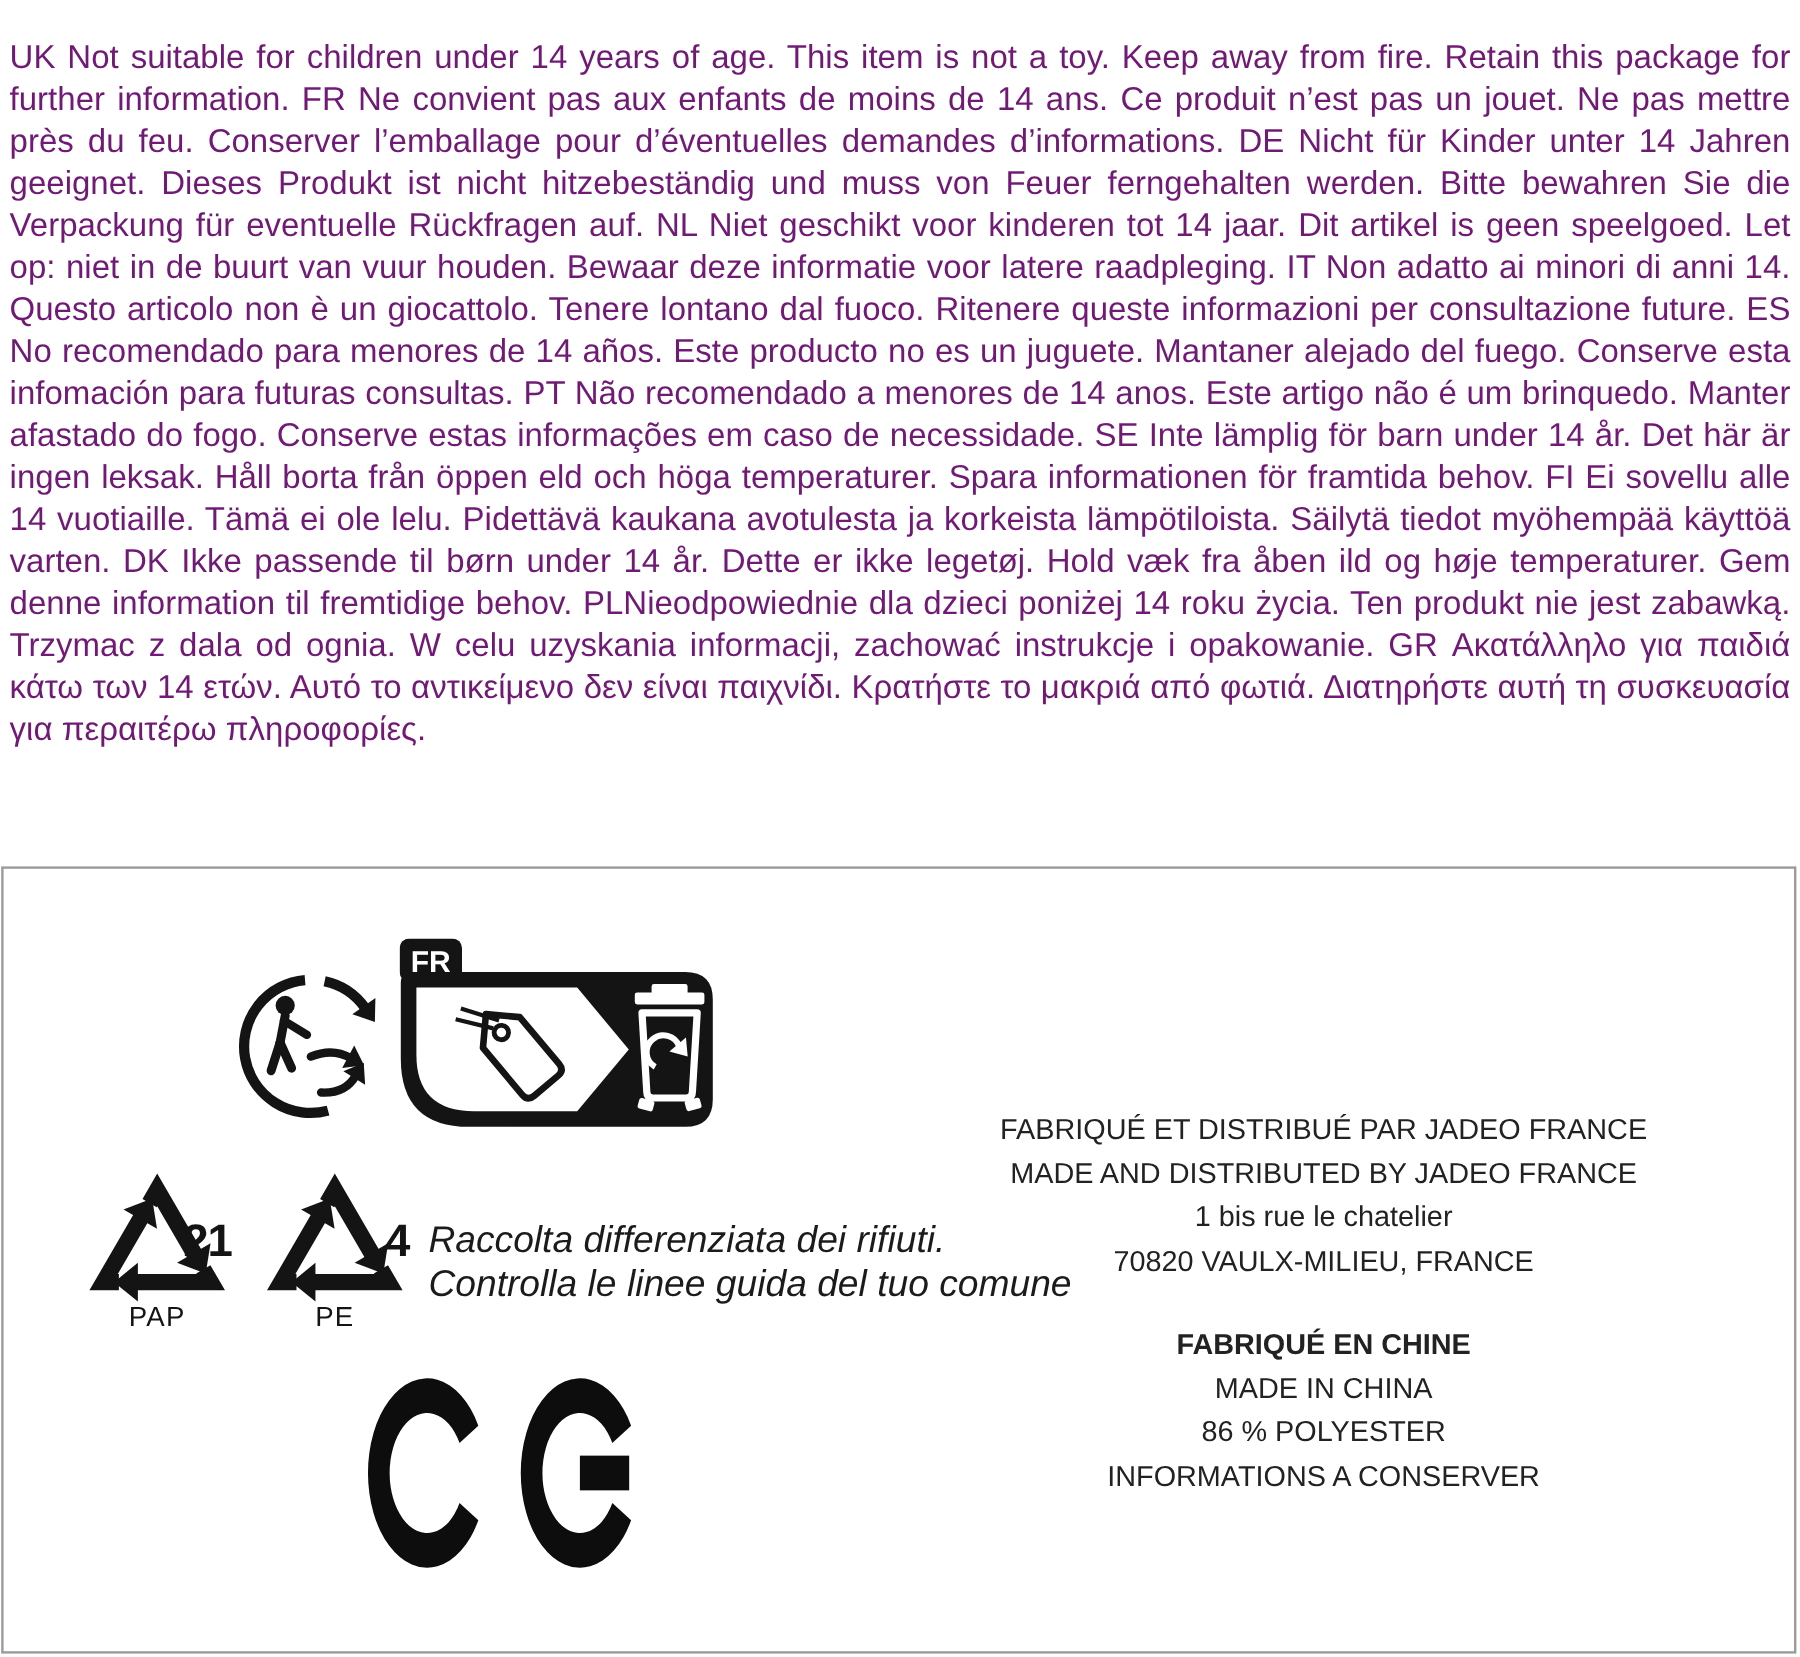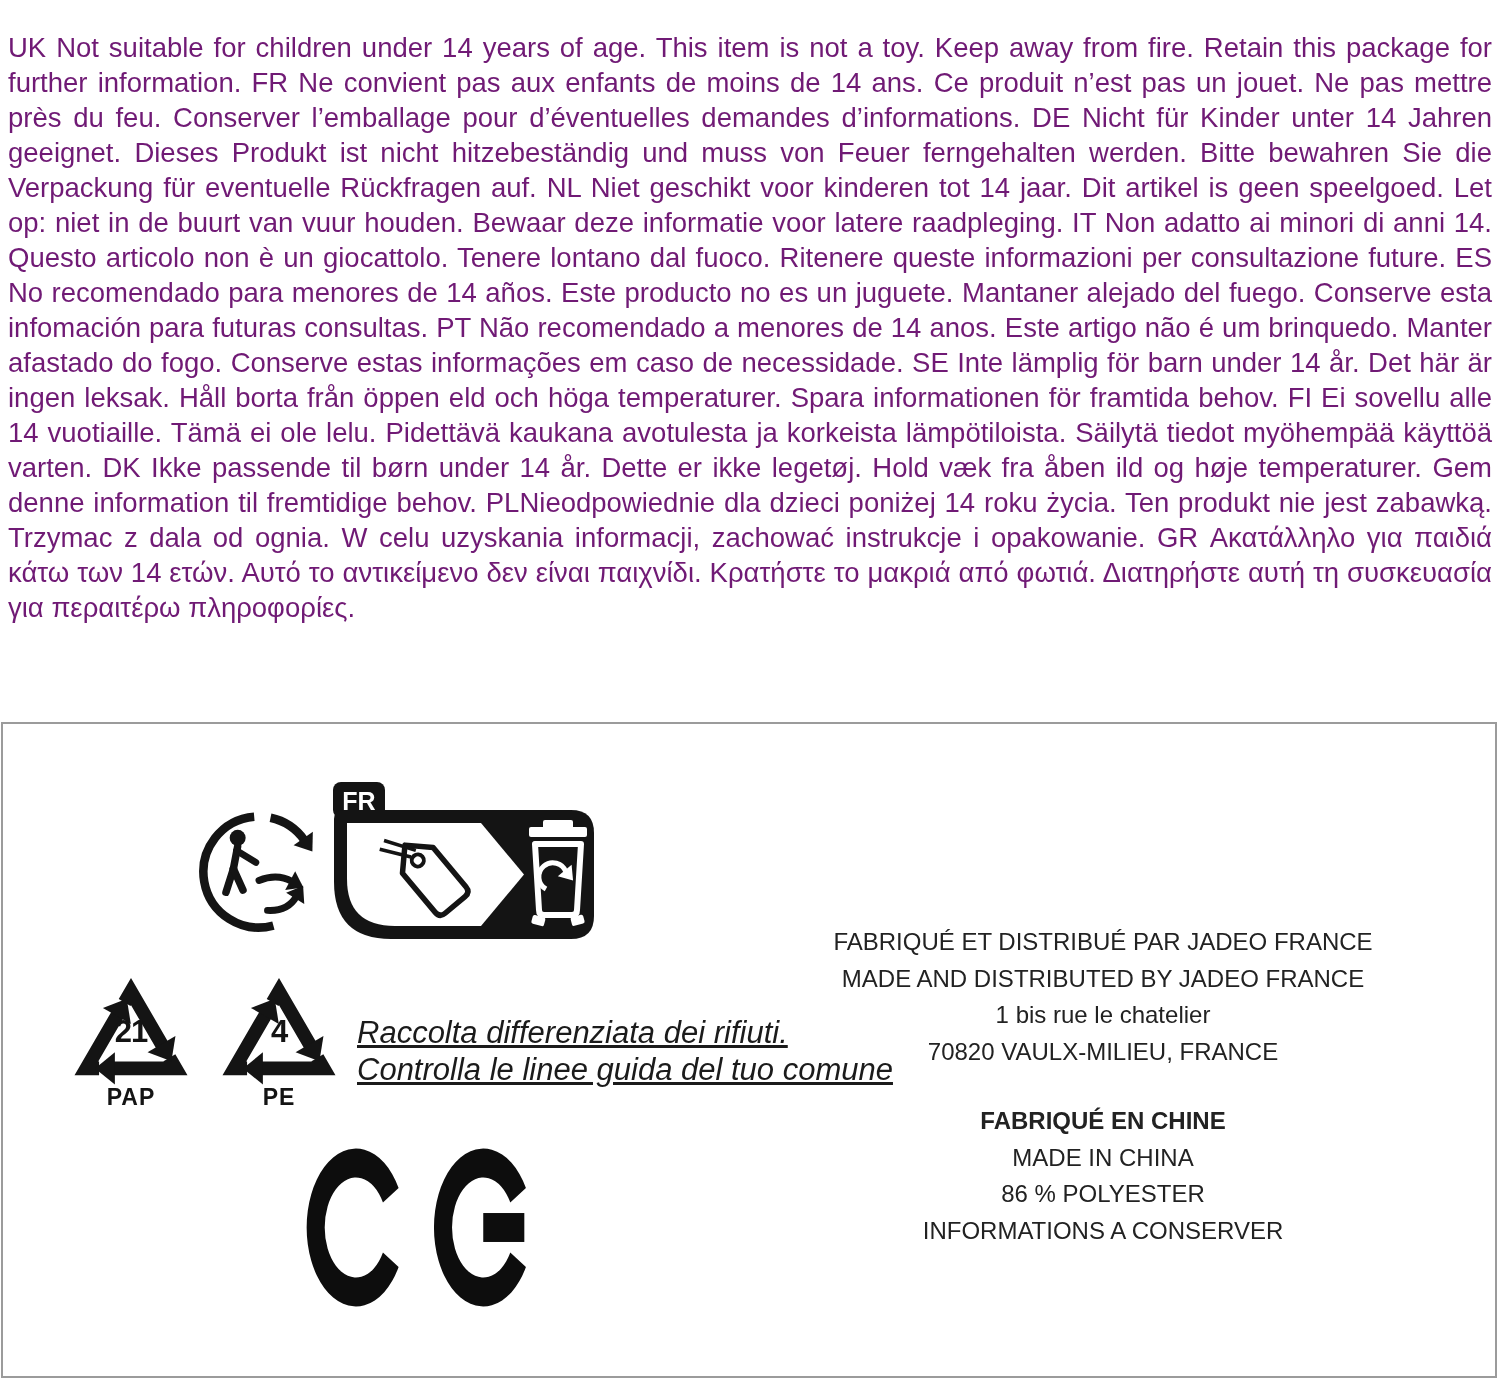--- a/index.html
+++ b/index.html
@@ -17,30 +17,30 @@
     position:absolute; left:1px; top:722px; width:1492px; height:652px;
     border:2px solid #9b9b9b; background:#ffffff;
   }
   .abs { position:absolute; }
   .triman { left:192px; top:84px; width:128px; height:128px; }
   .fr-signage { left:330px; top:58px; width:262px; height:158px;text-align:center; }
   .code { width:124px; text-align:center; }
   .code-pap { left:66px; top:250px; }
   .code-pe  { left:214px; top:250px; }
   .code .num {
-    position:absolute; top:40px; left:0; width:100%; text-align:center;
-    font-size:31px; font-weight:bold; letter-spacing:-1px; color:#141414;
+    position:absolute; top:40px; left:0; width:100%; text-align:right;
+    font-size:38px; font-weight:bold; letter-spacing:-1px; color:#141414;
   }
   .code .mat {
-    font-size:23px; font-weight:bold; margin-top:-2px; letter-spacing:1px;
+    font-size:23px; font-weight:normal; margin-top:-2px; letter-spacing:1px;
     color:#141414;
   }
   .sorting-note {
     left:354px; top:290px; font-style:italic; font-size:31px;
-    line-height:37px; color:#1b1b1b; width:560px;text-decoration:underline;
+    line-height:37px; color:#1b1b1b; width:560px;
   }
   .ce { left:302px; top:418px; }
   .manufacturer {
     left:744px; top:156px; width:712px; text-align:center;
     font-size:24px; line-height:36.5px; color:#222;margin-top:44px;
   }
   .manufacturer .origin { margin-top:33px; }
   .bold { font-weight:bold;text-align:center; }
   svg { display:block; }
 </style>

